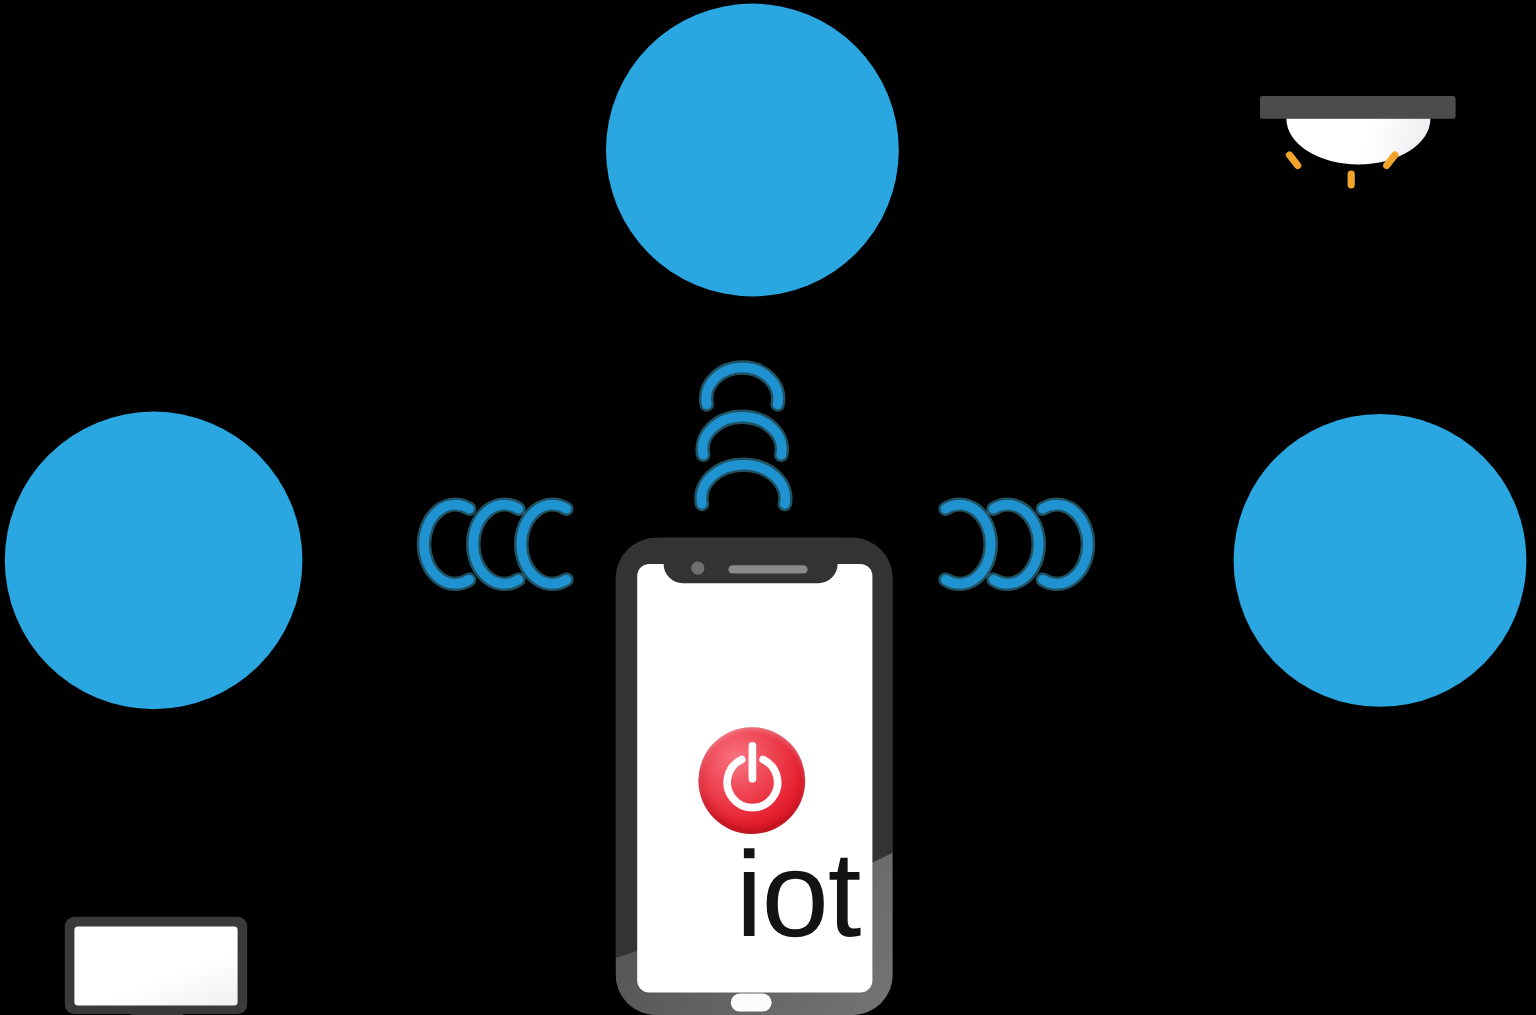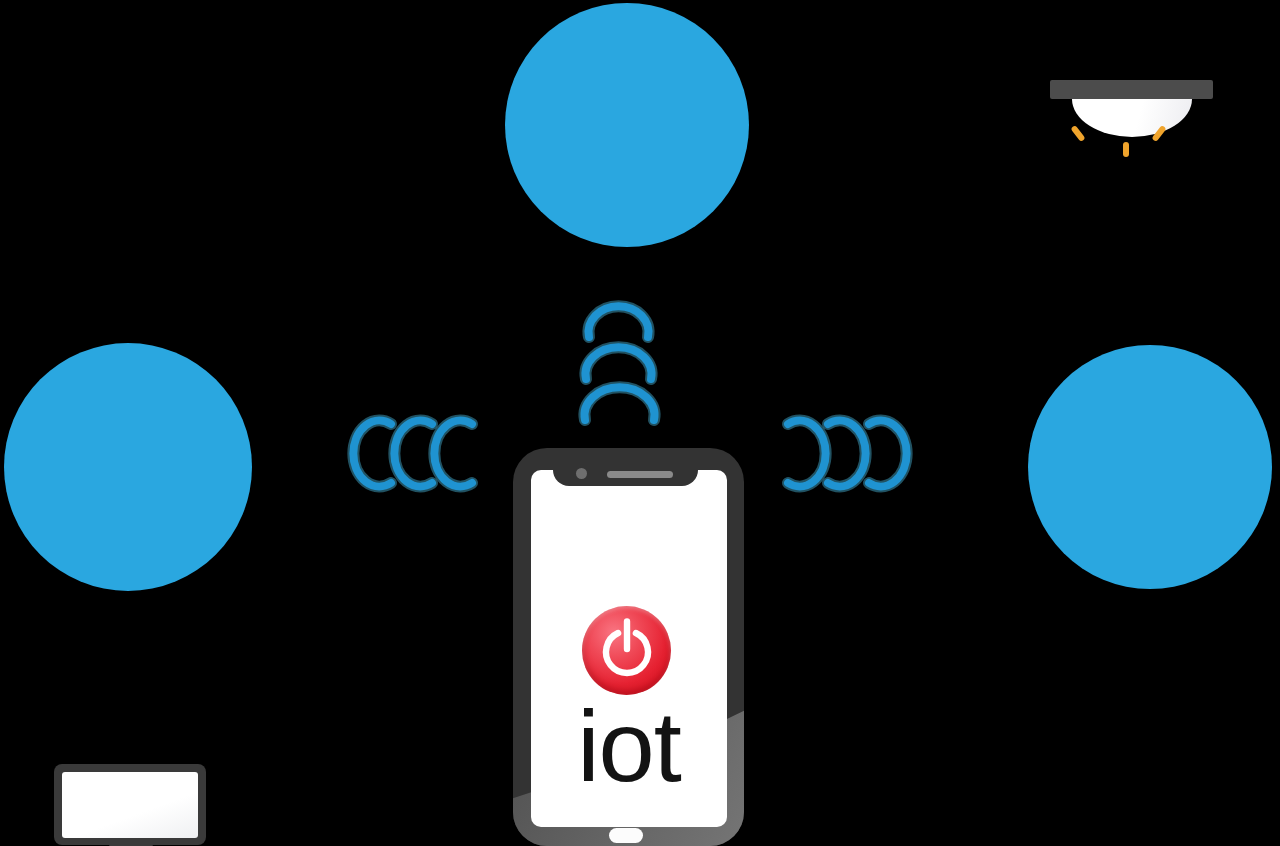--- a/index.html
+++ b/index.html
@@ -47,21 +47,21 @@
   .phone-notch{position:absolute;left:40px;top:0;width:145px;height:38px;
     border-radius:0 0 16px 16px;background:var(--phone-frame,#333333);}
   .phone-camera{position:absolute;left:63px;top:20px;width:11px;height:11px;border-radius:50%;background:#6f6f6f;}
   .phone-speaker{position:absolute;left:94px;top:23px;width:66px;height:7px;border-radius:4px;background:#8a8a8a;}
   .power-button{position:absolute;left:69px;top:158px;width:89px;height:89px;border-radius:50%;
     background:radial-gradient(circle at 36% 30%,#f97582 0%,#f04a58 30%,#e62232 62%,#da1222 88%,#d11120 100%);
     box-shadow:inset 0 -4px 7px rgba(140,0,12,.45), inset 0 2px 4px rgba(255,255,255,.35);}
   .power-button svg{position:absolute;left:0;top:0;}
   .power-glyph{fill:none;stroke:#ffffff;stroke-width:6.4;stroke-linecap:round;}
   .iot-label{position:absolute;left:18px;top:243px;width:196px;text-align:center;
-    font-size:101px;line-height:1.1;font-weight:400;letter-spacing:-1px;color:#131313;}
+    font-size:101px;line-height:1.1;font-weight:400;letter-spacing:-1px;color:#131313;padding-left:36px;}
   .home-button{position:absolute;left:96px;top:380px;width:34px;height:15px;border-radius:8px;background:#fcfcfc;}
 </style>
 </head>
 <body>
 
 <div class="stage">
 
   <div class="hub-circle circle-top">
     <div>
       <div class="light-bar"></div>

